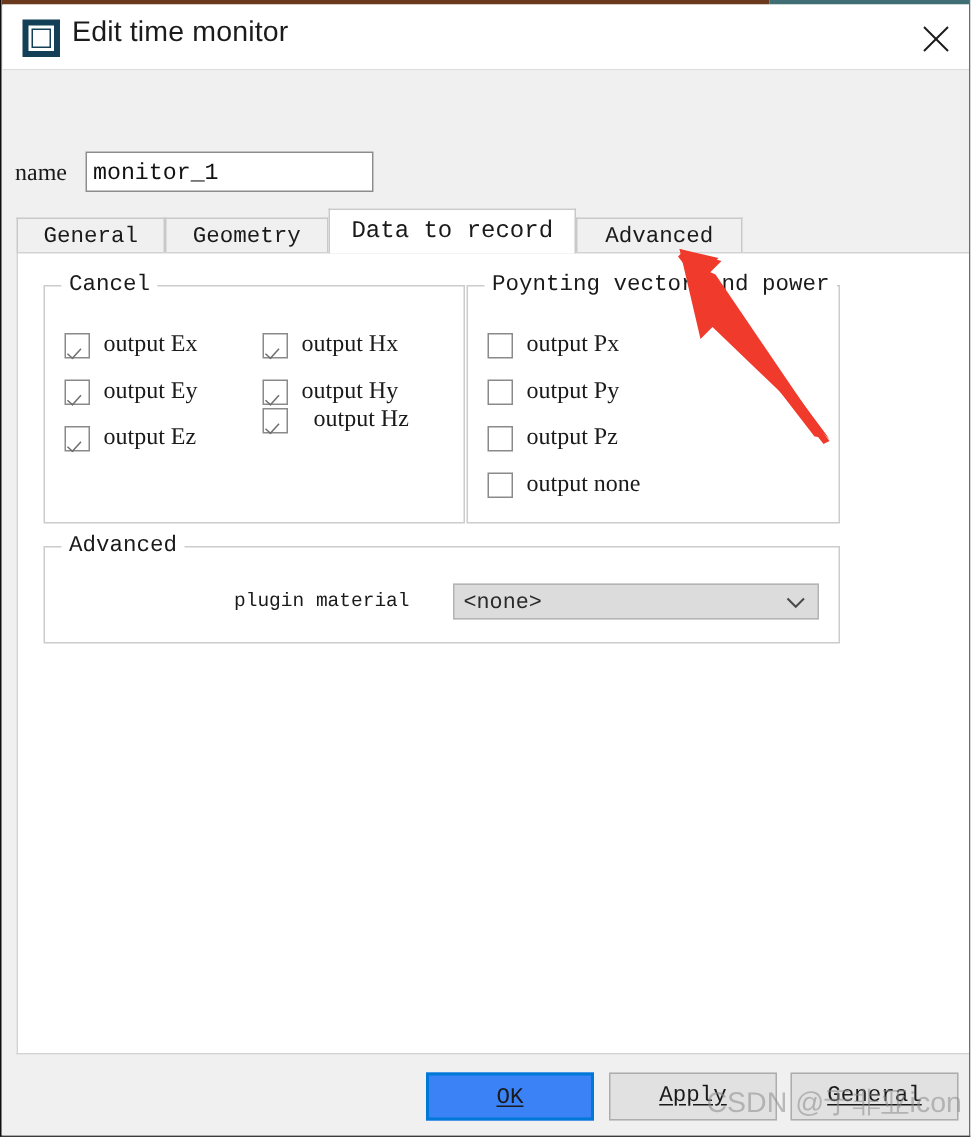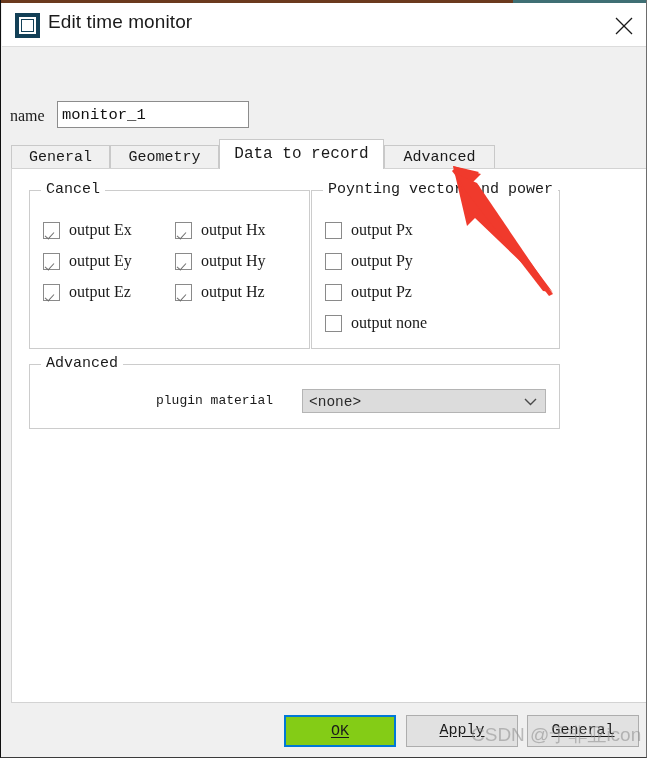--- a/index.html
+++ b/index.html
@@ -264,21 +264,21 @@
     background: #e1e1e1;
     border: 1px solid #adadad;
     font-family: "Liberation Mono", "DejaVu Sans Mono", monospace;
     font-size: 15px;
     color: #1a1a1a;
     text-align: center;
     line-height: 30px;
     cursor: default;
   }
   .dlg-button.default {
-    background: #84cc16;
+    background: #3b82f6;
     border: 2px solid #0078d7;
   }
   .dlg-button u { text-underline-offset: 2px; }
 
   #btn-ok     { left: 282px; top: 668px; width: 112px; }
   #btn-apply  { left: 404px; top: 668px; width: 112px; }
   #btn-cancel { left: 525px; top: 668px; width: 112px; }
 
   
   #watermark {
@@ -348,21 +348,21 @@
         </div>
 
         <div class="cb-row" style="left:145px; top:30px;">
           <span class="cb-box checked"></span>
           <span class="cb-label">output Hx</span>
         </div>
         <div class="cb-row" style="left:145px; top:61px;">
           <span class="cb-box checked"></span>
           <span class="cb-label">output Hy</span>
         </div>
-        <div class="cb-row" style="left:145px; top:92px;">
+        <div class="cb-row" style="left:145px; top:80px;gap:8px;">
           <span class="cb-box checked"></span>
           <span class="cb-label">output Hz</span>
         </div>
       </div>
 
       <div class="groupbox" id="group-poynting">
         <div class="group-title">Poynting vector and power</div>
 
         <div class="cb-row" style="left:13px; top:30px;">
           <span class="cb-box"></span>

